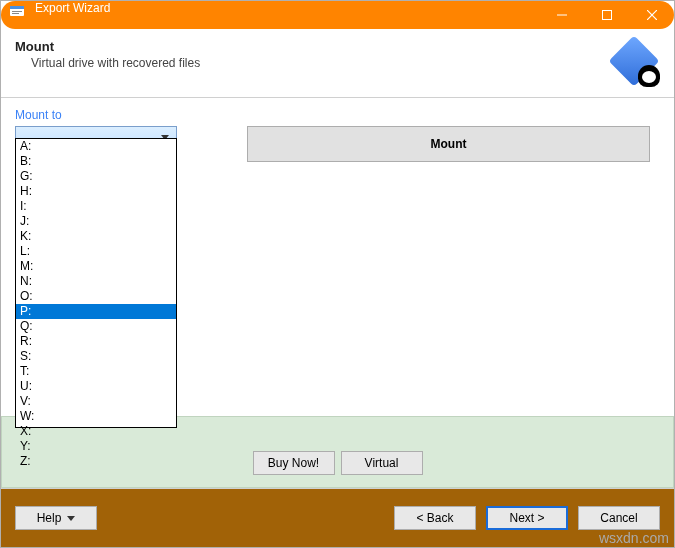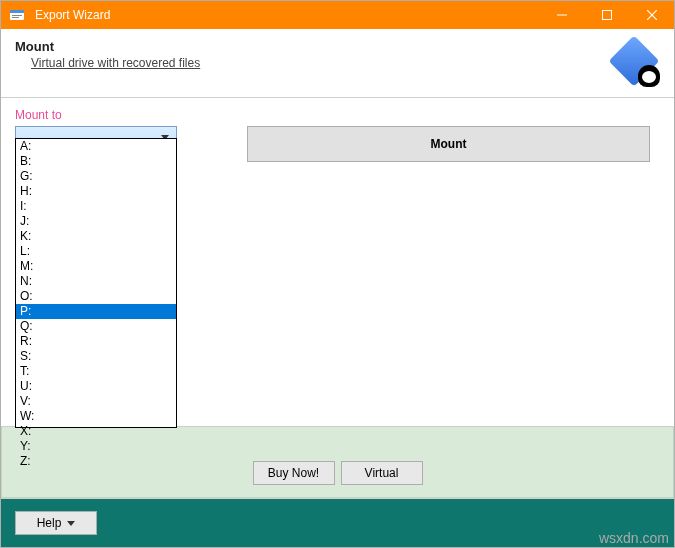--- a/index.html
+++ b/index.html
@@ -17,23 +17,23 @@
       height: 548px;
       background: #fff;
       border: 1px solid #b0b0b0;
       display: flex;
       flex-direction: column;
     }
     .titlebar {
       height: 28px;
       background: #ff8400;
       display: flex;
-      align-items: center;
       color: #fff;
       font-size: 12px;
+      border-radius: 14px;
     }
     .titlebar .app-icon {
       width: 20px; height: 20px;
       margin: 0 6px;
       display:flex;align-items:center;justify-content:center;
     }
     .titlebar .title { flex:1; padding-left:2px; }
     .titlebar .ctrls { display:flex; }
     .titlebar .ctrl {
       width:45px;height:28px;
@@ -45,21 +45,21 @@
       border-bottom:1px solid #d0d0d0;
       display:flex;
       align-items:flex-start;
       justify-content:space-between;
       background:#fff;
     }
     .header .txt h1 {
       font-size:13px;font-weight:bold;color:#222;
     }
     .header .txt p {
-      font-size:12px;color:#444;margin-top:2px;padding-left:16px;text-decoration:underline;
+      font-size:12px;color:#444;margin-top:2px;padding-left:16px;
     }
     .header .art {
       width:50px;height:48px;
       position:relative;
     }
     .header .art .diamond {
       width:36px;height:36px;
       background:linear-gradient(135deg,#6fa8ff,#2e6cd8);
       transform:rotate(45deg);
       position:absolute;top:4px;left:6px;
@@ -72,21 +72,21 @@
     }
     .header .art .penguin::after{
       content:"";position:absolute;left:4px;top:6px;width:14px;height:12px;background:#fff;border-radius:50%;
     }
     .content {
       flex:1;
       padding:10px 14px 0 14px;
       position:relative;
       background:#fff;
     }
-    .label { font-size:12px;color:#ec4899;margin-bottom:4px;display:block;}
+    .label { font-size:12px;color:#3b82f6;margin-bottom:4px;display:block;}
     .row { display:flex; gap:70px; align-items:flex-start;}
     .combo {
       width:162px;height:22px;
       border:1px solid #7a9ecb;
       background:linear-gradient(#dbeeff,#c7e3ff);
       position:relative;
       display:flex;align-items:center;
       padding:0 4px;
       cursor:pointer;
     }
@@ -134,25 +134,25 @@
       display:flex;gap:6px;justify-content:center;margin-top:24px;
     }
     .btn {
       min-width:82px;height:24px;
       border:1px solid #adadad;background:#e8e8e8;
       font-size:12px;cursor:pointer;
       padding:0 10px;
       display:flex;align-items:center;justify-content:center;
     }
     .footer {
-      height:49px;
+      height:59px;
       border-top:1px solid #d0d0d0;
       display:flex;align-items:center;
       padding:0 14px;
-      background:#0f766e;
+      background:#a16207;
       justify-content:space-between;
     }
     .footer .right{display:flex;gap:10px;}
     .btn.primary{border:2px solid #1a6bd8;}
     .help-tri{
       display:inline-block;margin-left:6px;
       width:0;height:0;border-left:4px solid transparent;border-right:4px solid transparent;border-top:5px solid #333;
     }
     .watermark{
       position:absolute;right:6px;bottom:2px;font-size:14px;color:#aaa;z-index:200;
@@ -254,16 +254,21 @@
         </div>
       </div>
     </div>
   </div>
 
   <div class="footer">
     <button class="btn">
       <span>Help</span>
       <span class="help-tri"></span>
     </button>
+    <div class="right">
+      <button class="btn">&lt; Back</button>
+      <button class="btn primary">Next &gt;</button>
+      <button class="btn">Cancel</button>
+    </div>
   </div>
 </div>
 
 <div class="watermark">wsxdn.com</div>
 
 </body></html>

